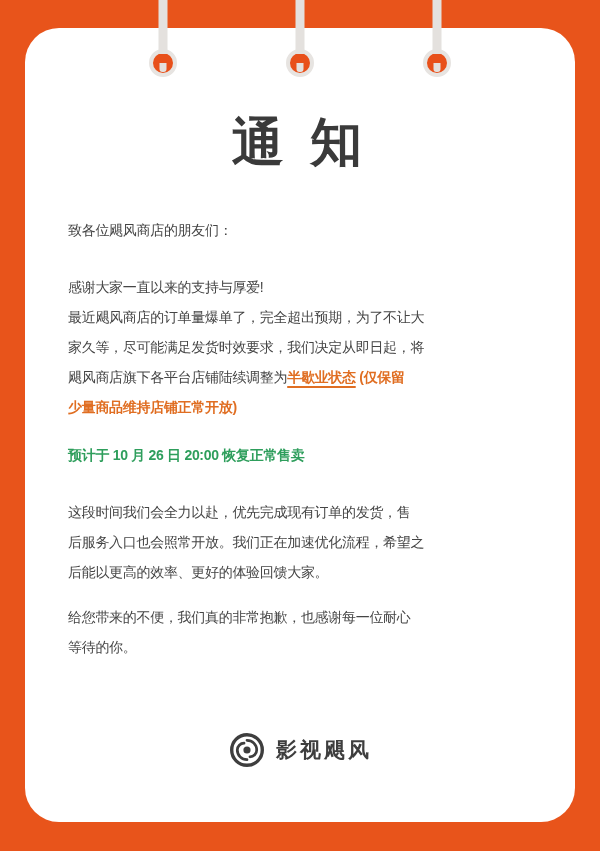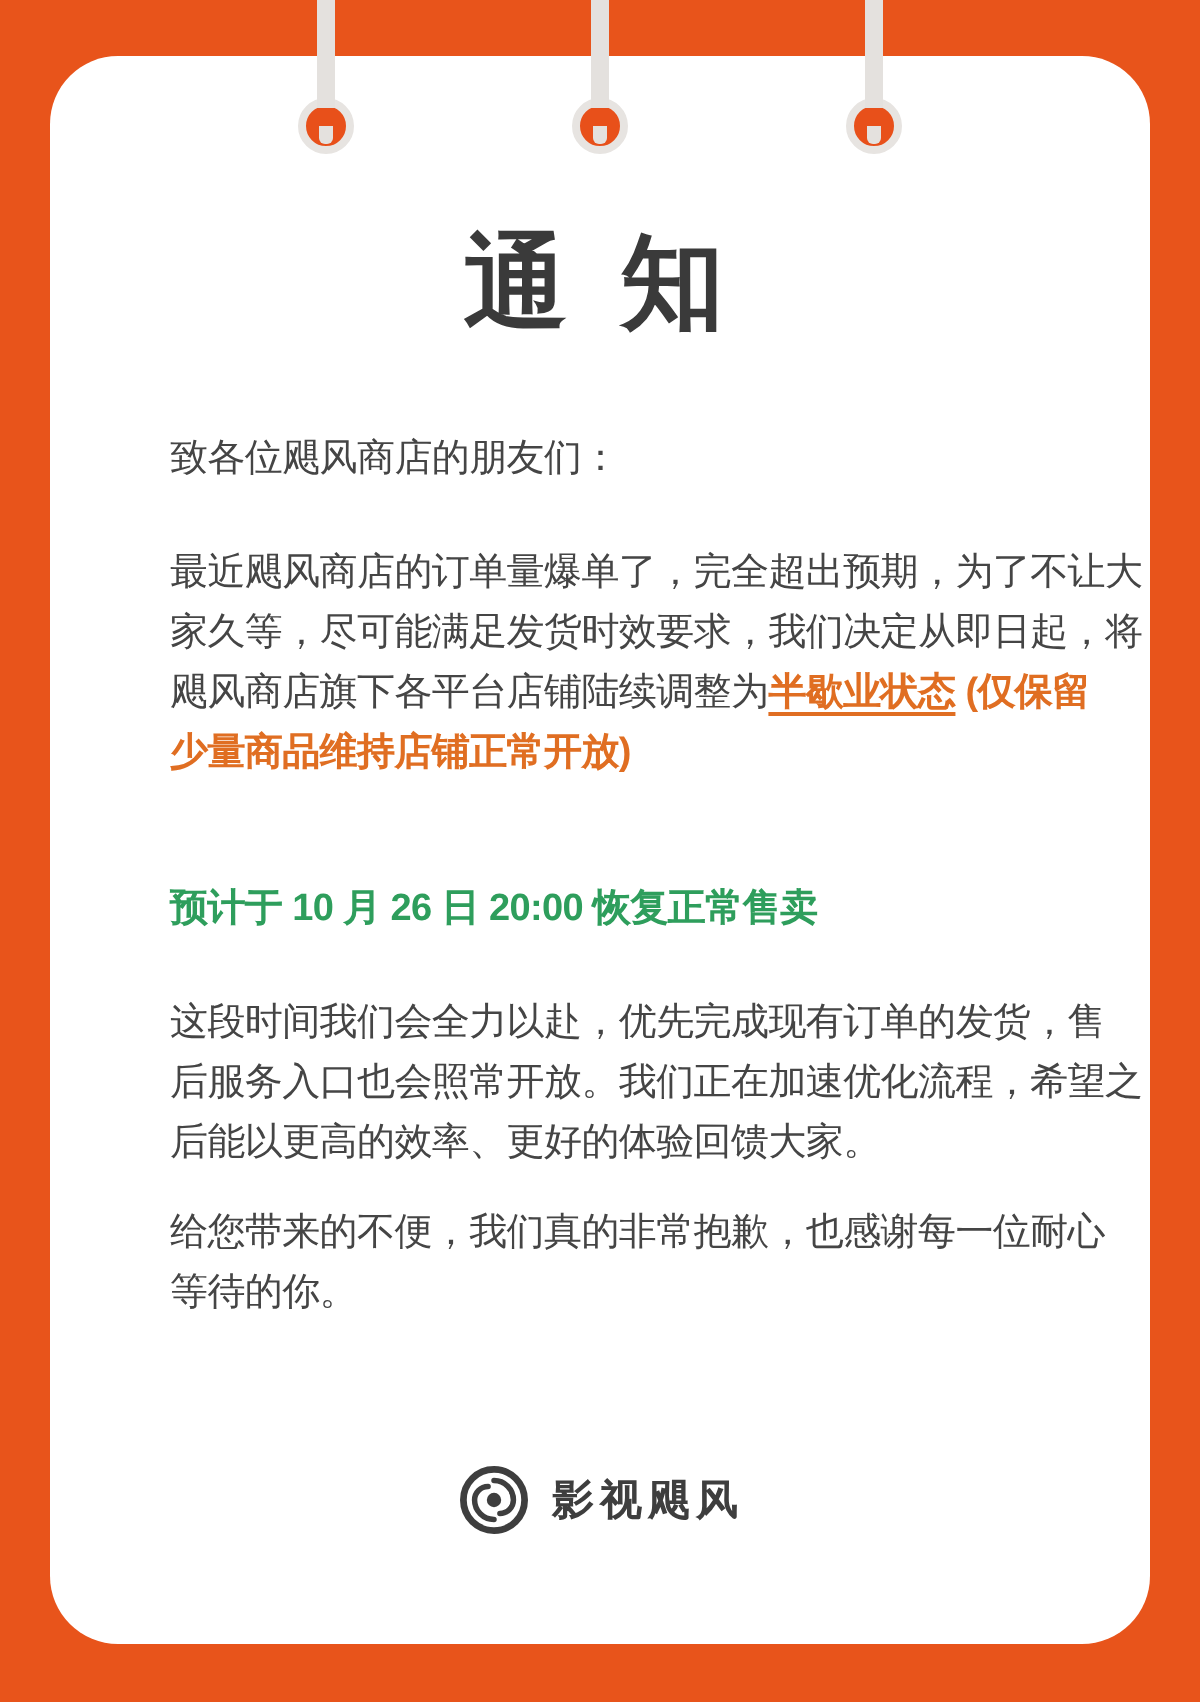--- a/index.html
+++ b/index.html
@@ -39,22 +39,22 @@
   }
   .title{
     position:absolute;top:84px;left:0;right:0;
     text-align:center;
     font-size:52px;line-height:60px;
     font-weight:700;
     letter-spacing:6px;
     color:#3A3A3A;
   }
   .textblock{
-    position:absolute;left:60px;right:43px;
-    font-size:19px;line-height:30px;
+    position:absolute;left:43px;right:43px;
+    font-size:14px;line-height:30px;
     letter-spacing:-0.3px;
     color:#454545;
     white-space:nowrap;
   }
   .salutation{top:187px;}
   .opening{top:244px;}
   .resume{
     top:412px;
     font-weight:700;
     color:#2E9E5C;
@@ -88,20 +88,21 @@
 
 <div class="page">
 
   <div class="card">
 
     <div class="title">通 知</div>
 
     <div class="textblock salutation">致各位飓风商店的朋友们：</div>
 
     <div class="textblock opening">
+      <div>感谢大家一直以来的支持与厚爱!</div>
       <div>最近飓风商店的订单量爆单了，完全超出预期，为了不让大</div>
       <div>家久等，尽可能满足发货时效要求，我们决定从即日起，将</div>
       <div><span>飓风商店旗下各平台店铺陆续调整为</span><span class="hl-bold">半歇业状态</span><span class="hl"> (仅保留</span></div>
       <div class="hl">少量商品维持店铺正常开放)</div>
     </div>
 
     <div class="textblock resume">预计于 10 月 26 日 20:00 恢复正常售卖</div>
 
     <div class="textblock apology">
       <div>给您带来的不便，我们真的非常抱歉，也感谢每一位耐心</div>

